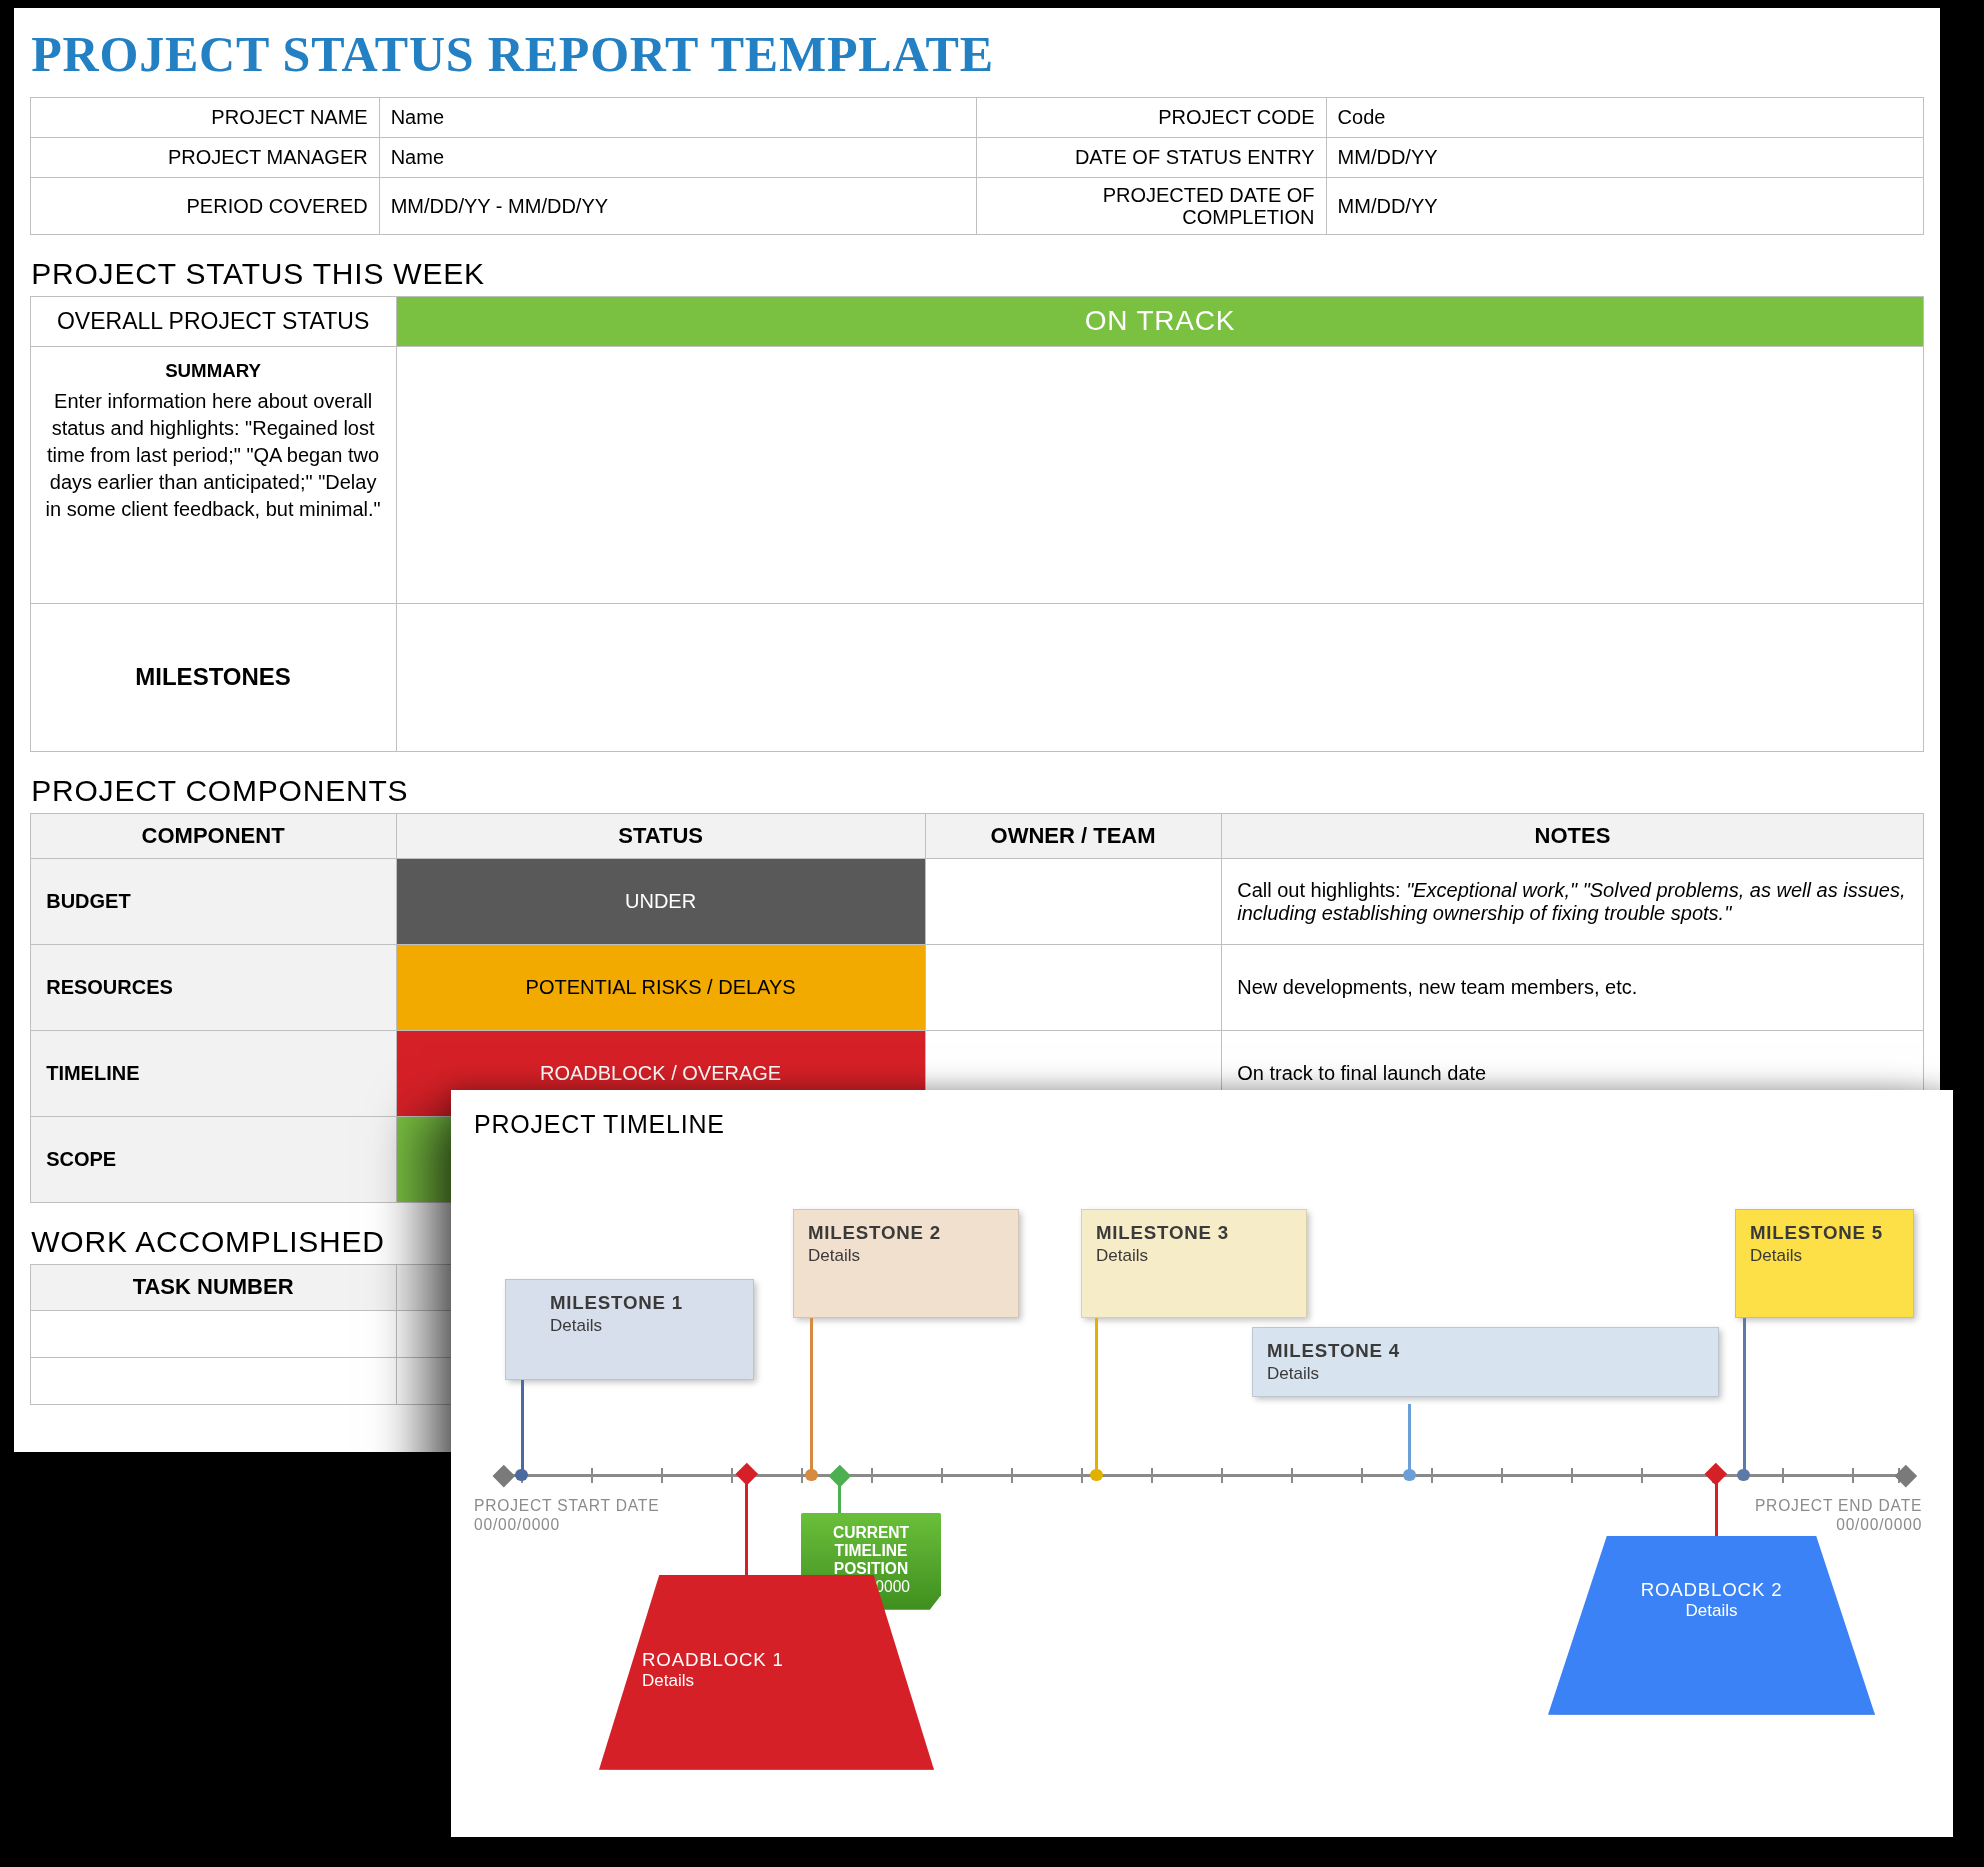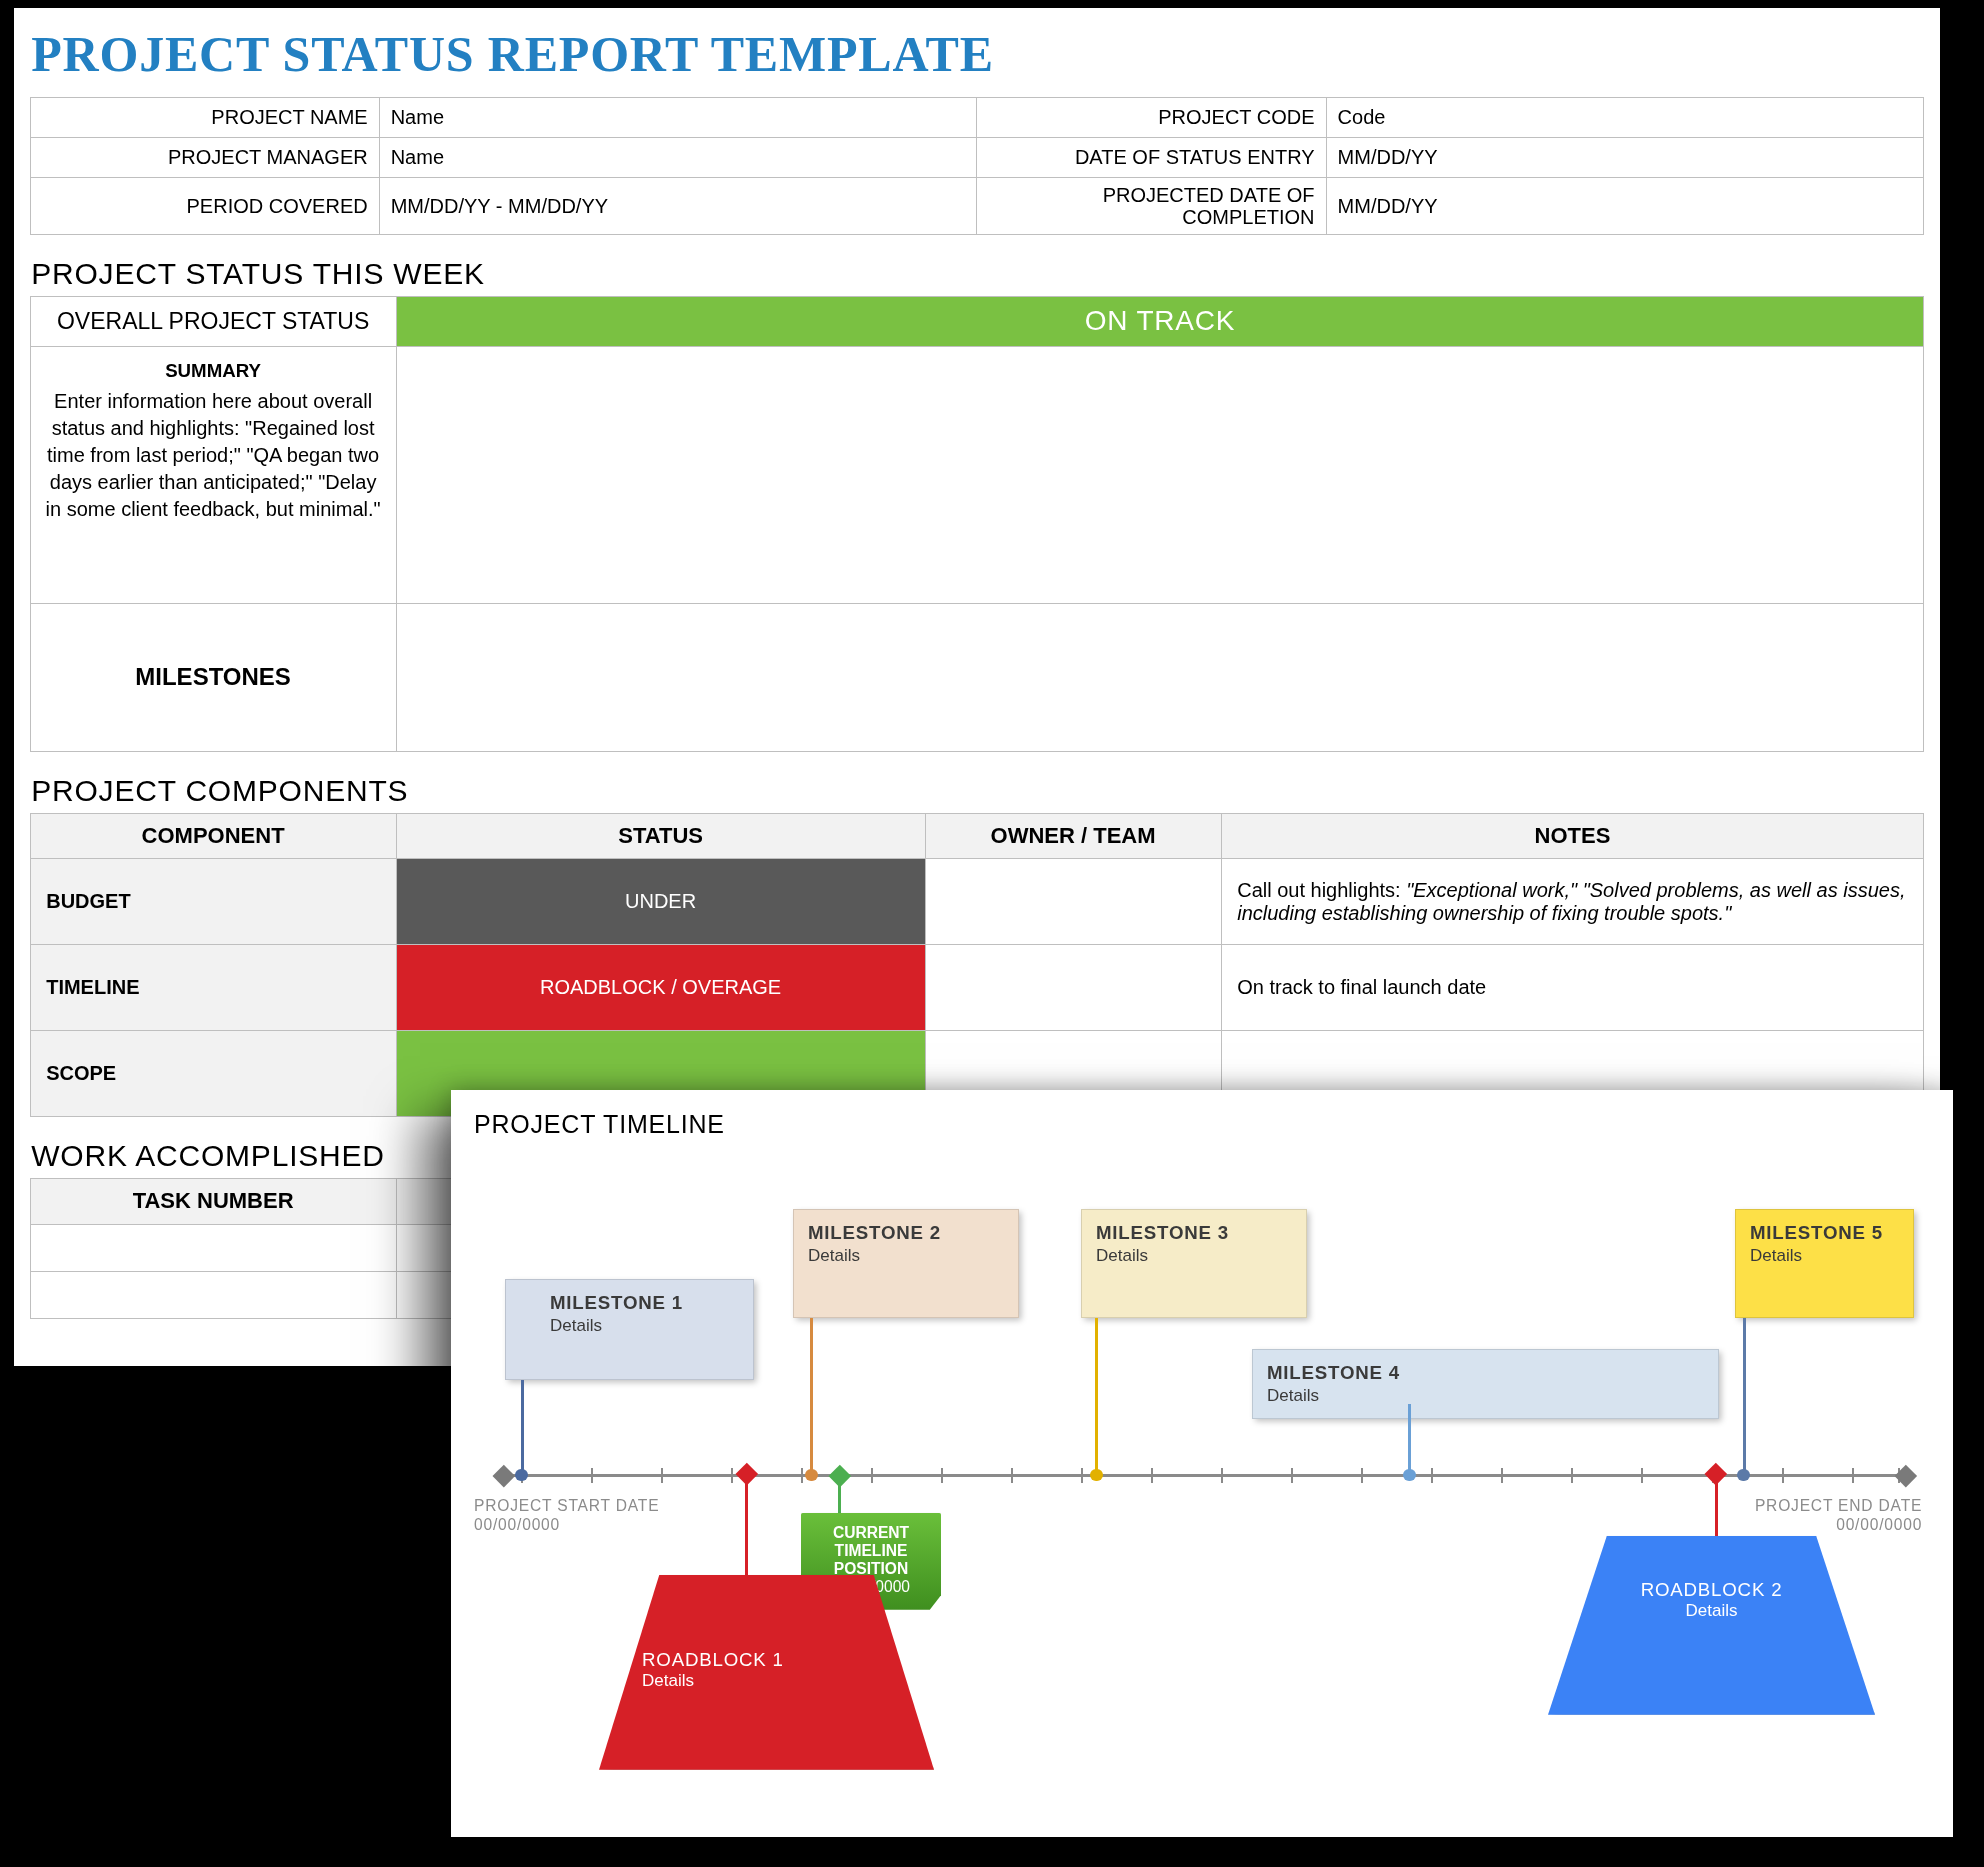--- a/index.html
+++ b/index.html
@@ -108,21 +108,21 @@
   .ms-card {
     position:absolute; border:0.8px solid rgba(0,0,0,.12);
     padding:12.5px 14px; font-size:18.7px; color:#3a3a3a;
     box-shadow: 3.1px 3.1px 6.2px rgba(0,0,0,.25);
   }
   .ms-card .ms-t { font-weight:700; letter-spacing:0.8px;}
   .ms-card .ms-d { font-size:17px; margin-top:1.6px;}
   .ms1 { background:#d7dfec; left:31px;  top:132px; width:249px; height:101px;padding-left:44px;}
   .ms2 { background:#f2e0ce; left:319px; top:62px;  width:226px; height:109px;}
   .ms3 { background:#f6ecc8; left:607px; top:62px;  width:226px; height:109px;}
-  .ms4 { background:#d7e3ef; left:778px;top:202px; width:467px; height:70px;}
+  .ms4 { background:#d7e3ef; left:778px;top:180px; width:467px; height:70px;}
   .ms5 { background:#fde047; left:1261px;top:62px;  width:179px; height:109px;}
 
   .stem { position:absolute; width:3.1px; background:#4b6aa0; }
   .stem-dot { position:absolute; width:12.5px; height:12.5px; border-radius:50%; }
   .s1 { left:47px;  top:233px; height:92px; background:#4b6aa0;}
   .s2 { left:336px; top:171px; height:154px; background:#d68a3f;}
   .s3 { left:621px; top:171px; height:154px; background:#e2b100;}
   .s4 { left:934px;top:257px; height:68px;  background:#6aa0d6;}
   .s5 { left:1269px;top:171px; height:154px; background:#5c7aa8;}
   .d1 { left:41px;  top:322px; background:#4b6aa0;}
@@ -233,20 +233,26 @@
       <th>OWNER / TEAM</th>
       <th>NOTES</th>
     </tr>
     <tr>
       <td class="comp-name">BUDGET</td>
       <td class="comp-status status-under">UNDER</td>
       <td class="comp-owner"></td>
       <td class="comp-notes">
         <span>Call out highlights: </span><em>"Exceptional work," "Solved problems, as well as issues, including establishing ownership of fixing trouble spots."</em>
       </td>
+    </tr>
+    <tr>
+      <td class="comp-name">RESOURCES</td>
+      <td class="comp-status status-risk">POTENTIAL RISKS / DELAYS</td>
+      <td class="comp-owner"></td>
+      <td class="comp-notes">New developments, new team members, etc.</td>
     </tr>
     <tr>
       <td class="comp-name">TIMELINE</td>
       <td class="comp-status status-road">ROADBLOCK / OVERAGE</td>
       <td class="comp-owner"></td>
       <td class="comp-notes">On track to final launch date</td>
     </tr>
     <tr>
       <td class="comp-name">SCOPE</td>
       <td class="comp-status status-scope"></td>

